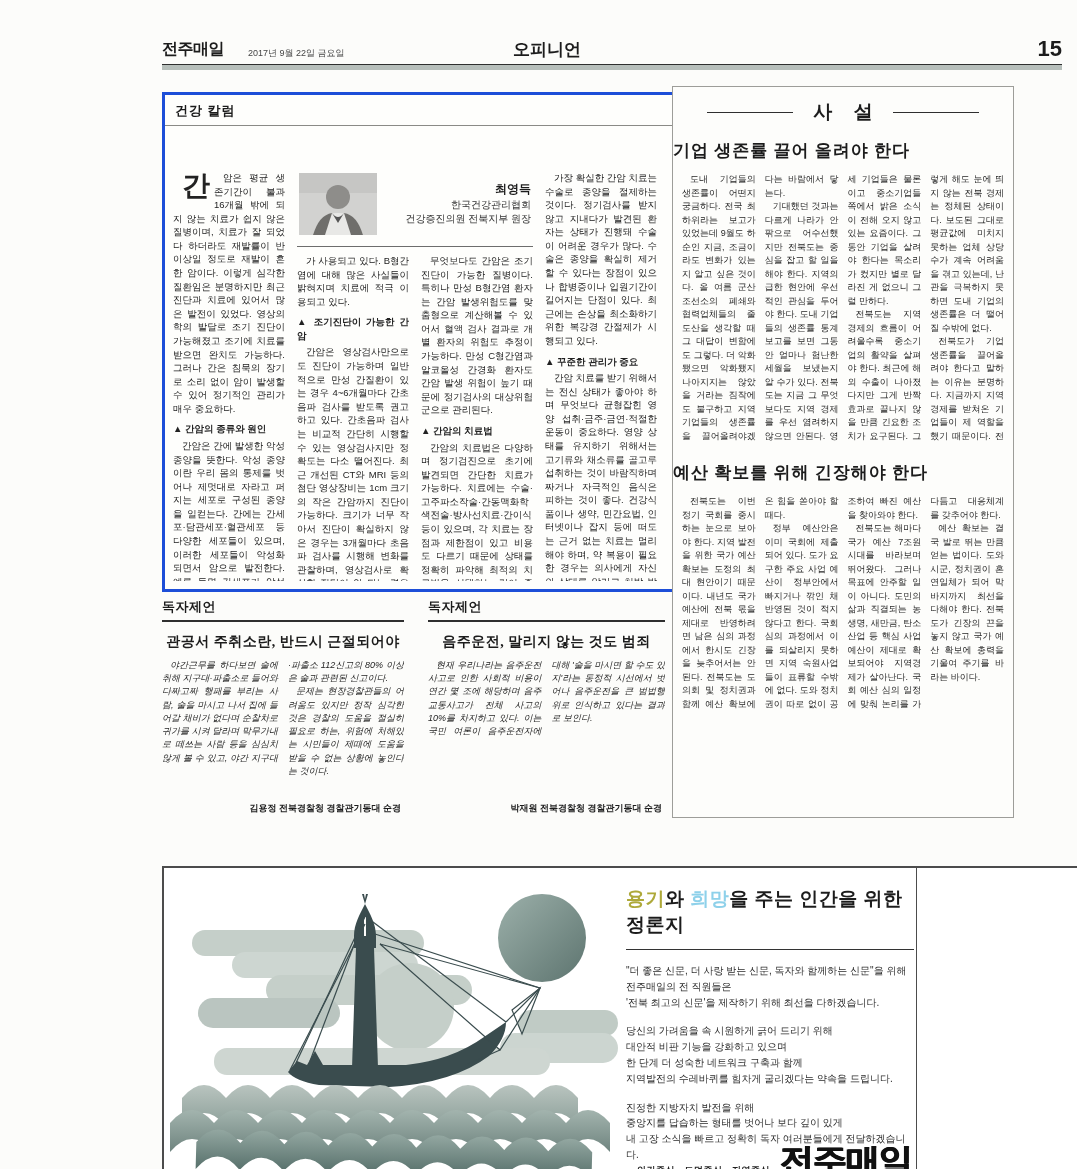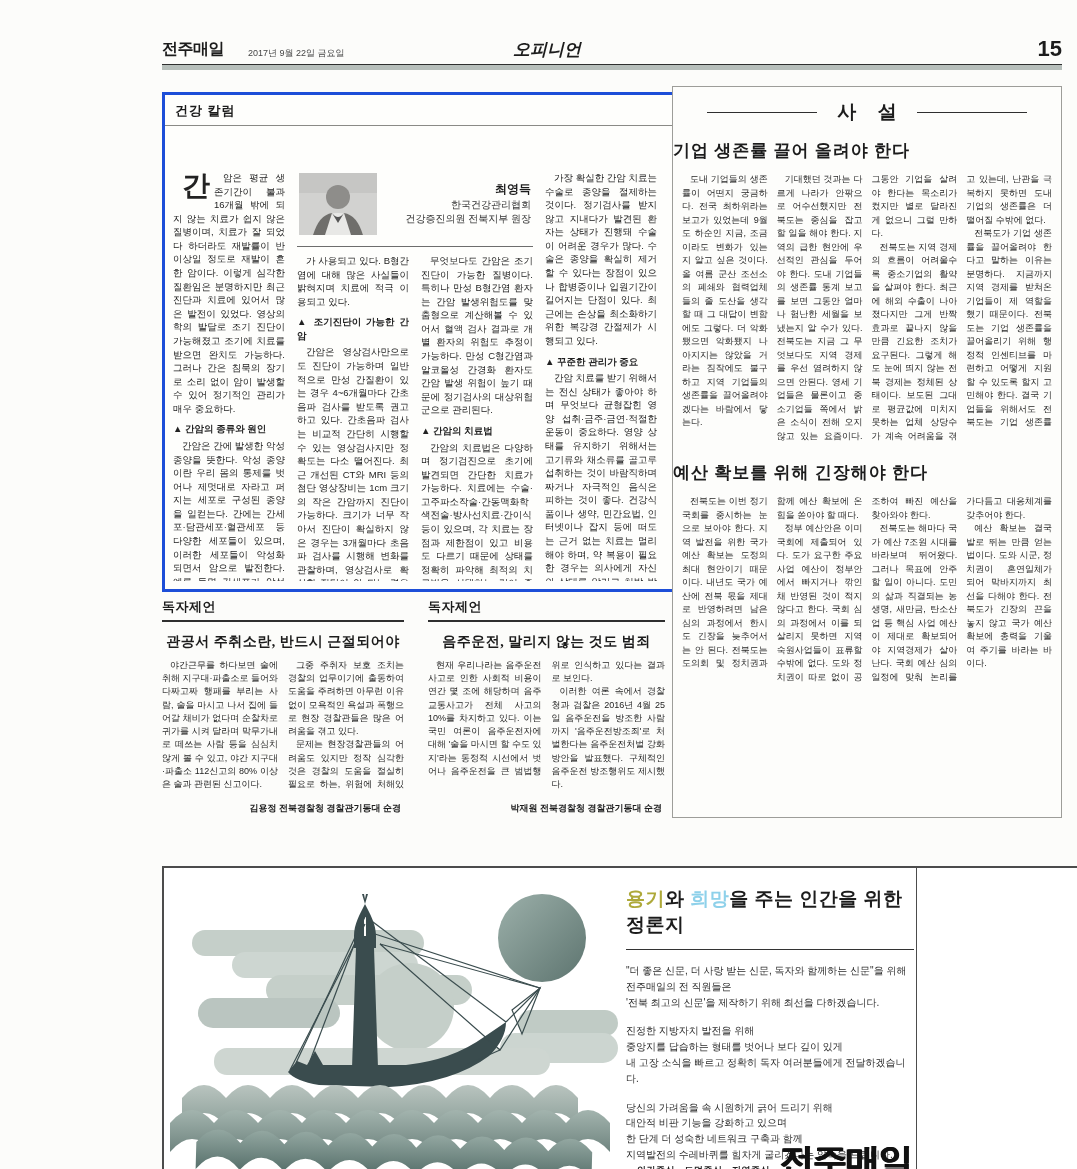--- a/index.html
+++ b/index.html
@@ -8,21 +8,21 @@
     position:relative; width:1077px; height:1169px; margin:0 auto;
     background:#fcfcfa; color:#1c1c1c;
     font-family:"Liberation Sans","DejaVu Sans",sans-serif; overflow:hidden;
   }
   .serif { font-family:"Liberation Serif","DejaVu Serif",serif; }
 
   
   .masthead { position:absolute; left:162px; top:38px; width:900px; height:26px; }
   .paper-name { position:absolute; left:0; top:1px; font-size:16px; font-weight:bold; letter-spacing:-0.5px; }
   .issue-date { position:absolute; left:86px; top:9px; font-size:9px; color:#454545; }
-  .section-name { position:absolute; left:330px; top:0; width:110px; text-align:center; font-size:17px; font-weight:bold;font-style:italic; }
+  .section-name { position:absolute; left:330px; top:0; width:110px; text-align:center; font-size:17px; font-weight:bold; }
   .page-num { position:absolute; right:0; top:-2px; font-size:22px; font-weight:bold; }
   .header-rule { position:absolute; left:162px; top:64px; width:900px; height:6px;
     background:#b7bfbb; border-top:1px solid #2f2f2f; }
 
   
   .health-box { position:absolute; left:162px; top:92px; width:594px; height:500px;
     border:3px solid #1d4ed8; background:#fefefc; }
   .kicker { padding:7px 10px 0; font-size:13px; font-weight:bold; letter-spacing:1px; }
   .kicker-rule { height:1px; background:#8a8a86; margin-top:5px; }
   .health-headline { text-align:center; font-size:26px; font-weight:bold; letter-spacing:3px; margin-top:9px; }
@@ -39,41 +39,41 @@
   .author-meta { flex:1; text-align:right; padding-top:8px; }
   .author-name { font-size:12px; font-weight:bold; }
   .author-org, .author-title { font-size:10px; color:#333; line-height:1.35; }
   .hmid-cols { flex:1; display:flex; gap:12px; overflow:hidden; margin-top:7px;
     font-size:9.5px; line-height:1.43; text-align:justify; color:#222; }
   .hmid-cols .hsub { width:112px; overflow:hidden; }
   .dropcap { float:left; font-size:28px; line-height:1; font-weight:bold; margin:1px 4px 0 0;
     font-family:"Liberation Serif","DejaVu Serif",serif; }
 
   
-  .editorial-box { position:absolute; left:672px; top:86px; width:390px; height:732px;
+  .editorial-box { position:absolute; left:672px; top:86px; width:342px; height:732px;
     border:1px solid #9d9d99; background:#fdfdfb; }
   .saseol-head { display:flex; align-items:center; gap:12px; padding:12px 34px 0; }
   .saseol-head .rule-line { flex:1; height:1px; background:#2f2f2f; }
   .saseol-title { font-size:19px; font-weight:bold; letter-spacing:8px; padding-left:8px; }
   .ed-headline { font-size:17px; font-weight:bold; letter-spacing:1px; margin:14px 0 11px; }
   .ed-body { columns:4; column-gap:9px; padding:0 9px; overflow:hidden;
     font-size:9px; line-height:1.5; text-align:justify; color:#262626; }
   .ed-body p { text-indent:8px; }
   .ed-body-1 { height:274px; }
   .ed-body-2 { height:300px; }
 
   
   .reader { position:absolute; top:598px; }
   .reader-a { left:162px; width:242px; }
   .reader-b { left:428px; width:237px; }
   .reader-label { font-size:13px; font-weight:bold; letter-spacing:0.5px; }
   .reader-rule { height:2px; background:#2f2f2f; margin-top:4px; }
   .reader-headline { text-align:center; font-size:14px; font-weight:bold; margin:11px 0 8px; letter-spacing:0.5px; }
   .rc-body { columns:2; column-gap:10px; height:138px; overflow:hidden;
-    font-size:9px; line-height:1.47; text-align:justify; color:#242424; }
+    font-size:9px; line-height:1.47; text-align:justify; color:#242424;font-style:italic; }
   .rc-body p { text-indent:8px; }
   .byline { text-align:right; font-size:9px; font-weight:bold; margin-top:5px; padding-right:3px; }
 
   
   .promo-box { position:absolute; left:162px; top:826px; width:1016px; height:326px;
     border:2px solid #4c4c4c; background:#ffffff;margin-top:40px; }
   .promo-divider { position:absolute; left:752px; top:0; bottom:0; width:1px; background:#4c4c4c; }
   .illustration { position:absolute; left:6px; top:4px; }
   .promo-text { position:absolute; left:462px; top:18px; width:288px; height:300px; }
   .promo-headline { font-size:19px; font-weight:bold; letter-spacing:0.5px;
@@ -171,34 +171,32 @@
       <p>예산 확보는 결국 발로 뛰는 만큼 얻는 법이다. 도와 시군, 정치권이 혼연일체가 되어 막바지까지 최선을 다해야 한다. 전북도가 긴장의 끈을 놓지 않고 국가 예산 확보에 총력을 기울여 주기를 바라는 바이다.</p>
     </div>
   </div>
 
   <div class="reader reader-a">
     <div class="reader-label">독자제언</div>
     <div class="reader-rule"></div>
     <h3 class="reader-headline serif">관공서 주취소란, 반드시 근절되어야</h3>
     <div class="rc-body">
       <p>야간근무를 하다보면 술에 취해 지구대·파출소로 들어와 다짜고짜 행패를 부리는 사람, 술을 마시고 나서 집에 들어갈 채비가 없다며 순찰차로 귀가를 시켜 달라며 막무가내로 떼쓰는 사람 등을 심심치 않게 볼 수 있고, 야간 지구대·파출소 112신고의 80% 이상은 술과 관련된 신고이다.</p>
-      <p>그중 주취자 보호 조치는 경찰의 업무이기에 출동하여 도움을 주려하면 아무런 이유없이 모욕적인 욕설과 폭행으로 현장 경찰관들은 많은 어려움을 겪고 있다.</p>
       <p>문제는 현장경찰관들의 어려움도 있지만 정작 심각한 것은 경찰의 도움을 절실히 필요로 하는, 위험에 처해있는 시민들이 제때에 도움을 받을 수 없는 상황에 놓인다는 것이다.</p>
 
     </div>
     <div class="byline">김용정 전북경찰청 경찰관기동대 순경</div>
   </div>
 
   <div class="reader reader-b">
     <div class="reader-label">독자제언</div>
     <div class="reader-rule"></div>
     <h3 class="reader-headline serif">음주운전, 말리지 않는 것도 범죄</h3>
     <div class="rc-body">
       <p>현재 우리나라는 음주운전 사고로 인한 사회적 비용이 연간 몇 조에 해당하며 음주교통사고가 전체 사고의 10%를 차지하고 있다. 이는 국민 여론이 음주운전자에 대해 '술을 마시면 할 수도 있지'라는 동정적 시선에서 벗어나 음주운전을 큰 범법행위로 인식하고 있다는 결과로 보인다.</p>
-      <p>이러한 여론 속에서 경찰청과 검찰은 2016년 4월 25일 음주운전을 방조한 사람까지 '음주운전방조죄'로 처벌한다는 음주운전처벌 강화방안을 발표했다. 구체적인 음주운전 방조행위도 제시했다.</p>
 
     </div>
     <div class="byline">박재원 전북경찰청 경찰관기동대 순경</div>
   </div>
 
   <div class="promo-box">
 
     <svg class="illustration" width="455" height="312" viewBox="0 0 455 312" xmlns="http://www.w3.org/2000/svg">
       <defs>
         <linearGradient id="sunG" x1="0" y1="0" x2="1" y2="1">
@@ -258,27 +256,27 @@
       </g>
     </svg>
 
     <div class="promo-text">
       <div class="promo-headline">
         <span class="hl-courage" style="color:#aea93a">용기</span><span>와 </span><span class="hl-hope" style="color:#8ed1ea">희망</span><span>을 주는 인간을 위한 정론지</span>
       </div>
       <p class="promo-par">"더 좋은 신문, 더 사랑 받는 신문, 독자와 함께하는 신문"을 위해
 전주매일의 전 직원들은
 '전북 최고의 신문'을 제작하기 위해 최선을 다하겠습니다.</p>
-      <p class="promo-par">진정한 지방자치 발전을 위해
-중앙지를 답습하는 형태를 벗어나 보다 깊이 있게
-내 고장 소식을 빠르고 정확히 독자 여러분들에게 전달하겠습니다.</p>
       <p class="promo-par">당신의 가려움을 속 시원하게 긁어 드리기 위해
 대안적 비판 기능을 강화하고 있으며
 한 단계 더 성숙한 네트워크 구축과 함께
 지역발전의 수레바퀴를 힘차게 굴리겠다는 약속을 드립니다.</p>
+      <p class="promo-par">진정한 지방자치 발전을 위해
+중앙지를 답습하는 형태를 벗어나 보다 깊이 있게
+내 고장 소식을 빠르고 정확히 독자 여러분들에게 전달하겠습니다.</p>
       <div class="promo-footer">
         <span class="promo-slogan">인간중심 · 도덕중심 · 지역중심</span>
         <span class="promo-logo">전주매일</span>
       </div>
     </div>
 
     <div class="promo-divider"></div>
   </div>
 
 </div>

